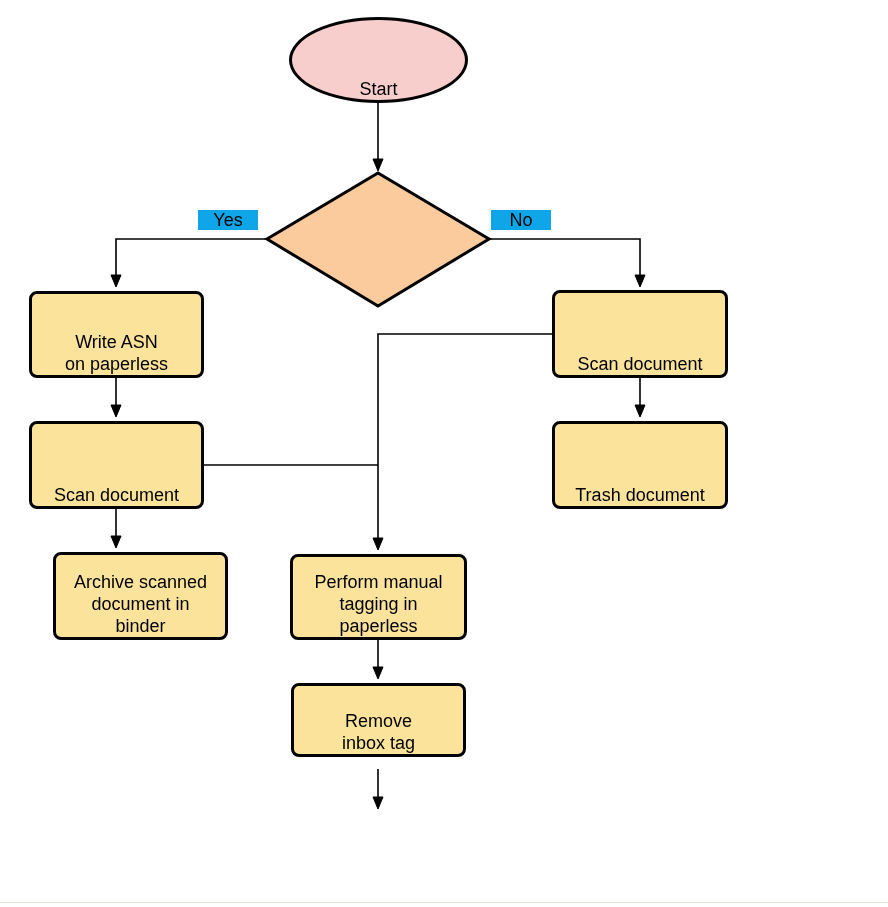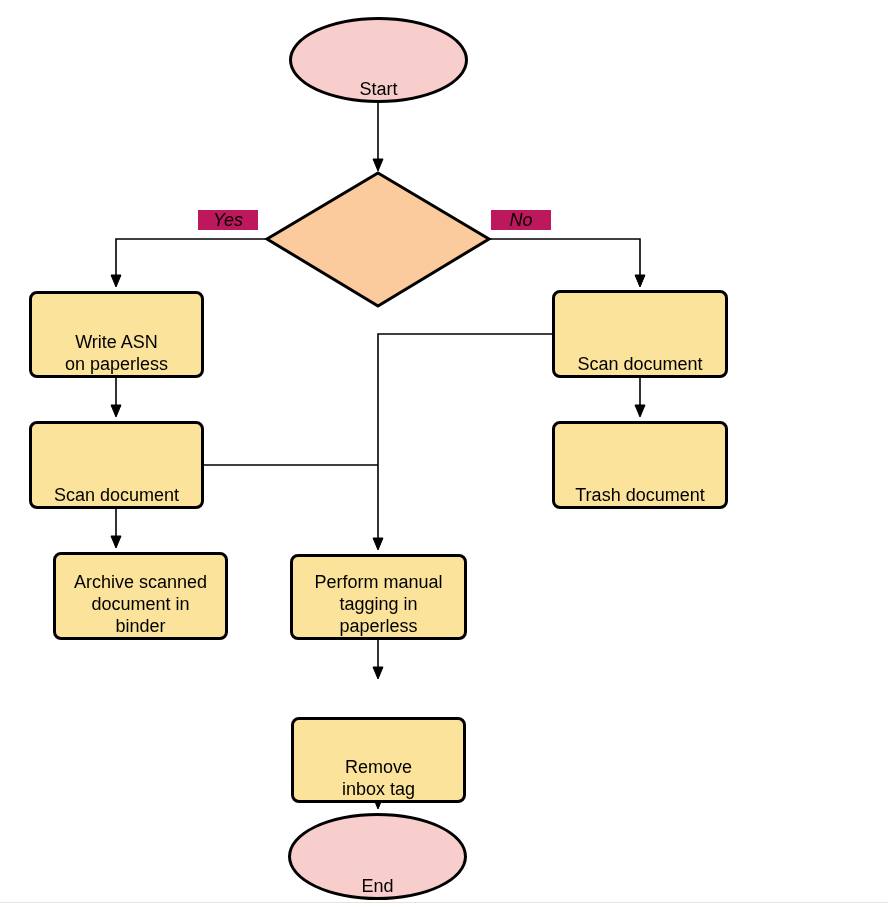--- a/index.html
+++ b/index.html
@@ -66,30 +66,29 @@
     line-height: 22px;
   }
   #n-start      { left: 289px; top: 17px;  width: 179px; height: 86px; }
   #n-decision-label { left: 288px; top: 213px; width: 180px; height: 52px; }
   #n-write-asn  { left: 29px;  top: 291px; width: 175px; height: 87px; }
   #n-scan-left  { left: 29px;  top: 421px; width: 175px; height: 88px; }
   #n-archive    { left: 29px;  top: 552px; width: 175px; height: 88px; margin-left: 24px; }
   #n-scan-right { left: 552px; top: 290px; width: 176px; height: 88px; }
   #n-trash      { left: 552px; top: 421px; width: 176px; height: 88px; }
   #n-tagging    { left: 290px; top: 554px; width: 177px; height: 86px; }
-  #n-remove     { left: 291px; top: 717px; width: 175px; height: 86px; }
+  #n-remove     { left: 291px; top: 683px; width: 175px; height: 74px; }
   #n-end        { left: 288px; top: 813px; width: 179px; height: 87px; }
   .edge-label {
     position: absolute;
     width: 60px;
     text-align: center;
     font-size: 18px;
     line-height: 20px;
-    background: #be185d;
-    font-style: italic;
+    background: #0ea5e9;
   }
   #l-yes { left: 198px; top: 210px; }
   #l-no  { left: 491px; top: 210px; }
   .note {
     position: absolute;
     left: 481px;
     top: 592px;
     width: 406px;
     font-size: 18px;
     font-style: italic;
@@ -162,23 +161,20 @@
     <span class="node-label">Perform manual
 tagging in
 paperless</span>
   </div>
 
   <div class="node process" id="n-remove">
     <span class="node-label">Remove
 inbox tag</span>
   </div>
 
-  <div class="node ellipse" id="n-end">
-    <span class="node-label">End</span>
-  </div>
 
   <div class="edge-label" id="l-yes">Yes</div>
   <div class="edge-label" id="l-no">No</div>
 
 
   <div class="bottom-divider"></div>
 
 </div>
 
 </body></html>

